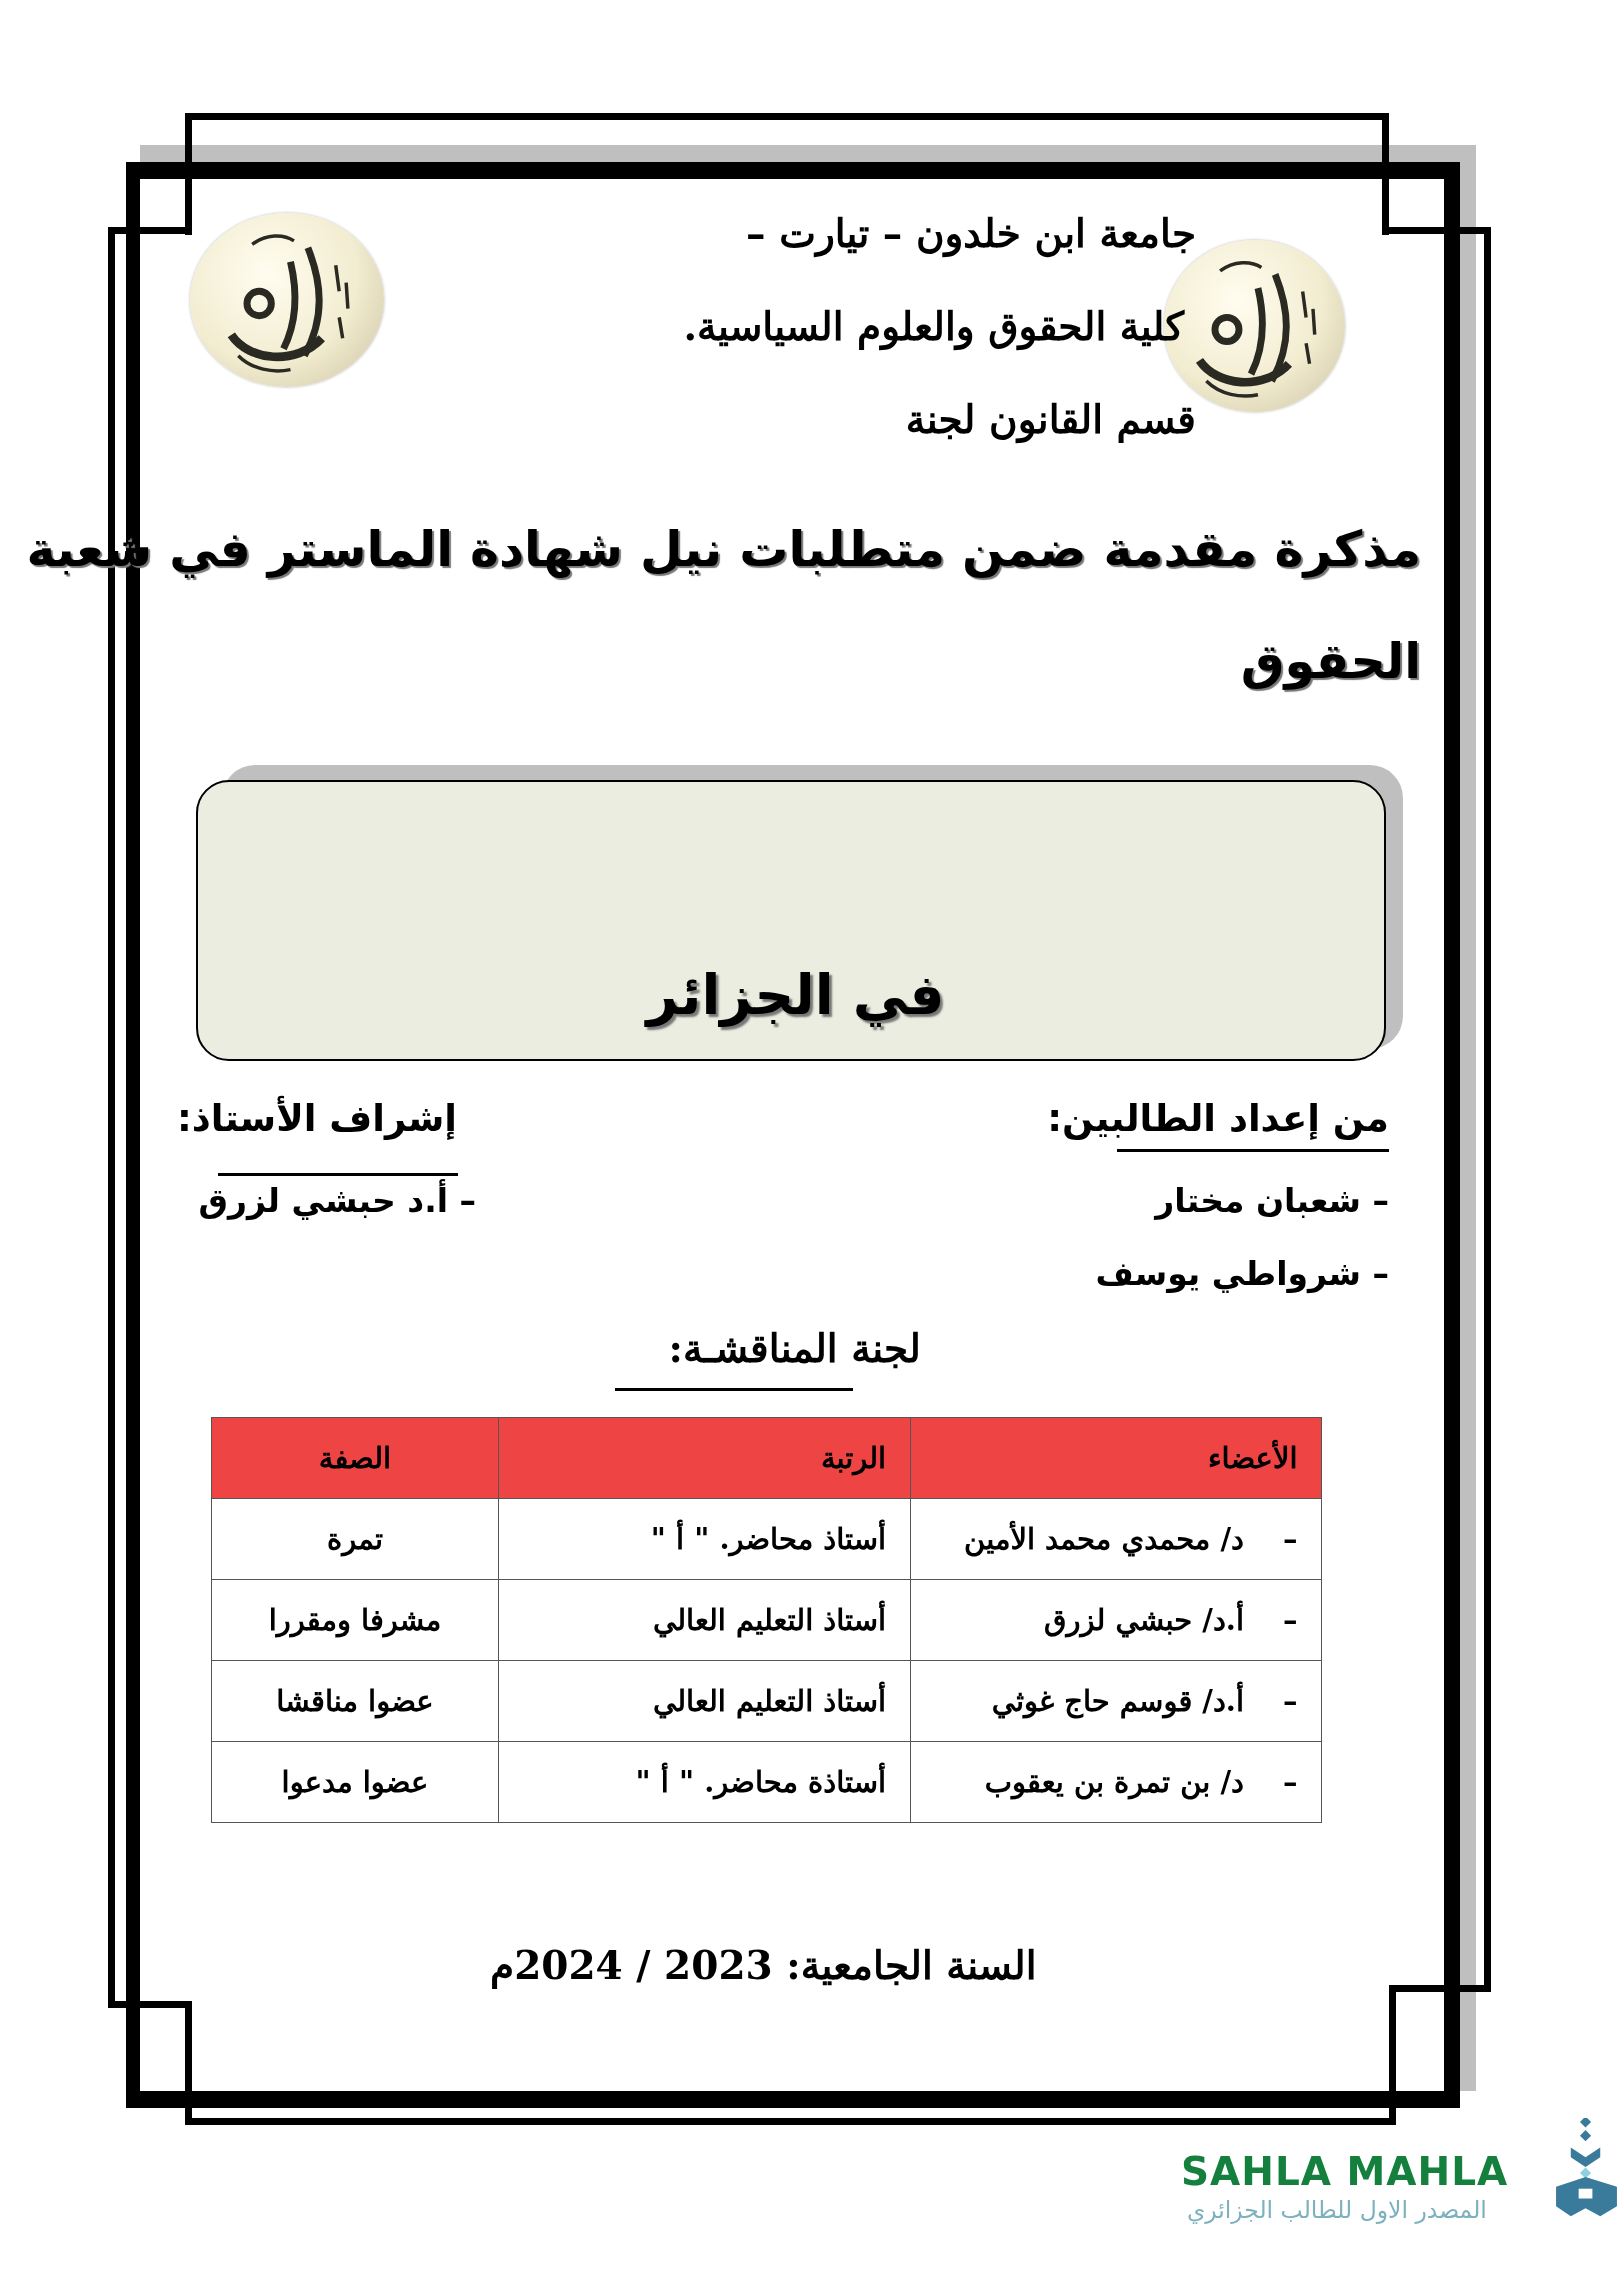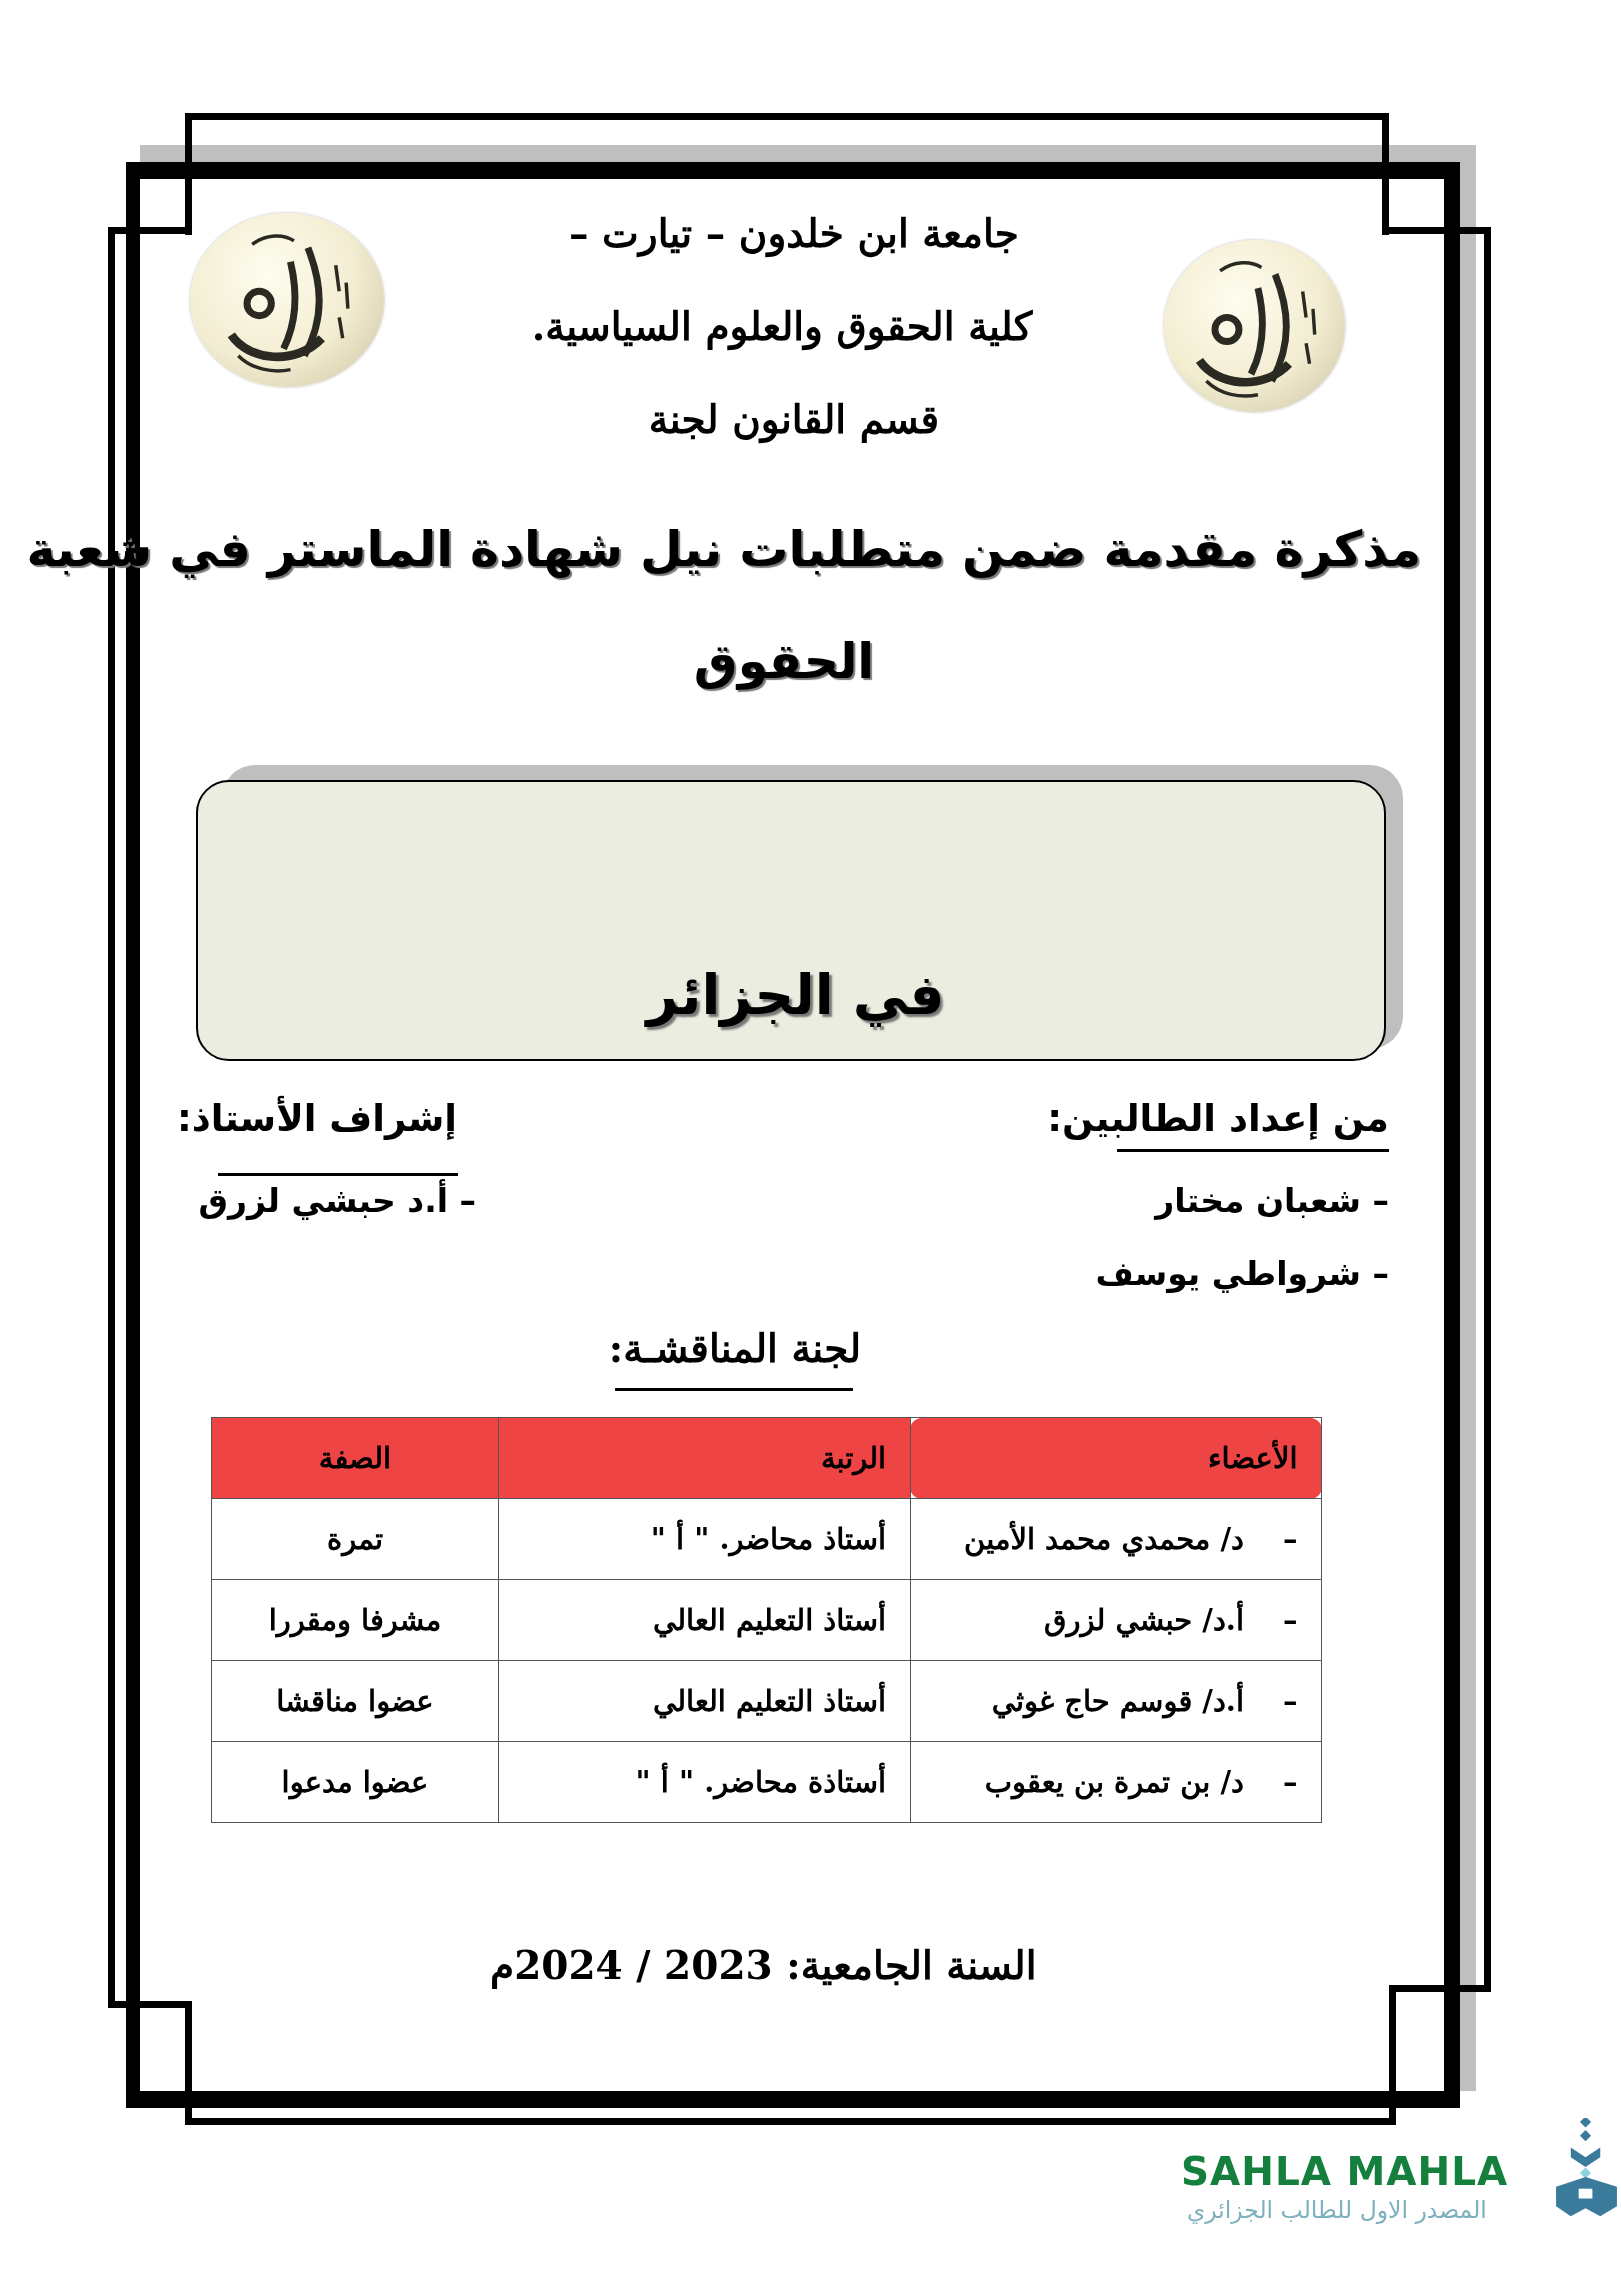--- a/index.html
+++ b/index.html
@@ -1,36 +1,36 @@
 <!DOCTYPE html>
 <html><head>
 <meta charset="utf-8">
 <style>
   html, body { margin:0; padding:0; }
   body { width:1621px; height:2293px; position:relative; background:#ffffff; overflow:hidden;
          font-family:"DejaVu Serif", serif; color:#000; }
   .bar { position:absolute; background:#000; }
   .gray { position:absolute; background:#bfbfbf; }
   .txt { position:absolute; direction:rtl; white-space:nowrap; font-weight:bold; line-height:1; }
-  .center { text-align:center; }
+  .center { }
   .logo-seal { position:absolute; border-radius:50%;
     background: radial-gradient(circle at 40% 35%, #fffdf0 0%, #f2ecd0 55%, #c9c0a0 100%);
     box-shadow: 0 0 2.9px rgba(0,0,0,0.3); overflow:hidden; }
   .logo-seal svg { width:100%; height:100%; display:block; }
   .title-shadow { position:absolute; left:222px; top:765px; width:1181px; height:284px; background:#bfbfbf; border-radius:33px; }
   .title-box { position:absolute; left:196px; top:780px; width:1190px; height:281px; background:#eaeddf;
     border:2px solid #000; border-radius:33px; box-sizing:border-box; }
   .title-line { position:absolute; left:0; right:0; text-align:center; direction:rtl;
     font-family:"DejaVu Sans", sans-serif; font-weight:bold; font-size:55px; text-shadow:2.9px 2.9px 2px #777; }
   table.committee { position:absolute; left:211px; top:1417px; width:1111px; border-collapse:collapse; direction:rtl;
     font-family:"DejaVu Serif", serif; }
   table.committee td, table.committee th { border:1.5px solid #555; height:80px; padding:0 23.5px; font-size:29px; font-weight:bold; }
   table.committee th { background:#ef4444; text-align:right; }
   table.committee td { text-align:right; }
-  .col-members { width:388px;border-radius:12px; }
+  .col-members { width:388px; }
   .col-rank { width:388px; }
   .col-role { width:253px; }
   th.col-role, td.col-role { text-align:center !important; }
   th.col-role { text-align:center; }
   .dash { display:inline-block; margin-left:39px; }
   .underline { position:absolute; height:2.9px; background:#000; }
   .sahla { position:absolute; left:1181px; top:2145px; width:440px; height:98px; }
   .sahla-en { position:absolute; left:0; top:3.9px; font-family:"DejaVu Sans", sans-serif; font-size:39px; color:#15803d; letter-spacing:1px; font-weight:bold; }
   .sahla-ar { position:absolute; left:5.9px; top:51px; font-family:"DejaVu Sans", sans-serif; font-size:23.5px; color:#7cb1bd; direction:rtl; white-space:nowrap; }
   .sahla-icon { position:absolute; left:370px; top:-27.4px; width:71px; height:108px; }

